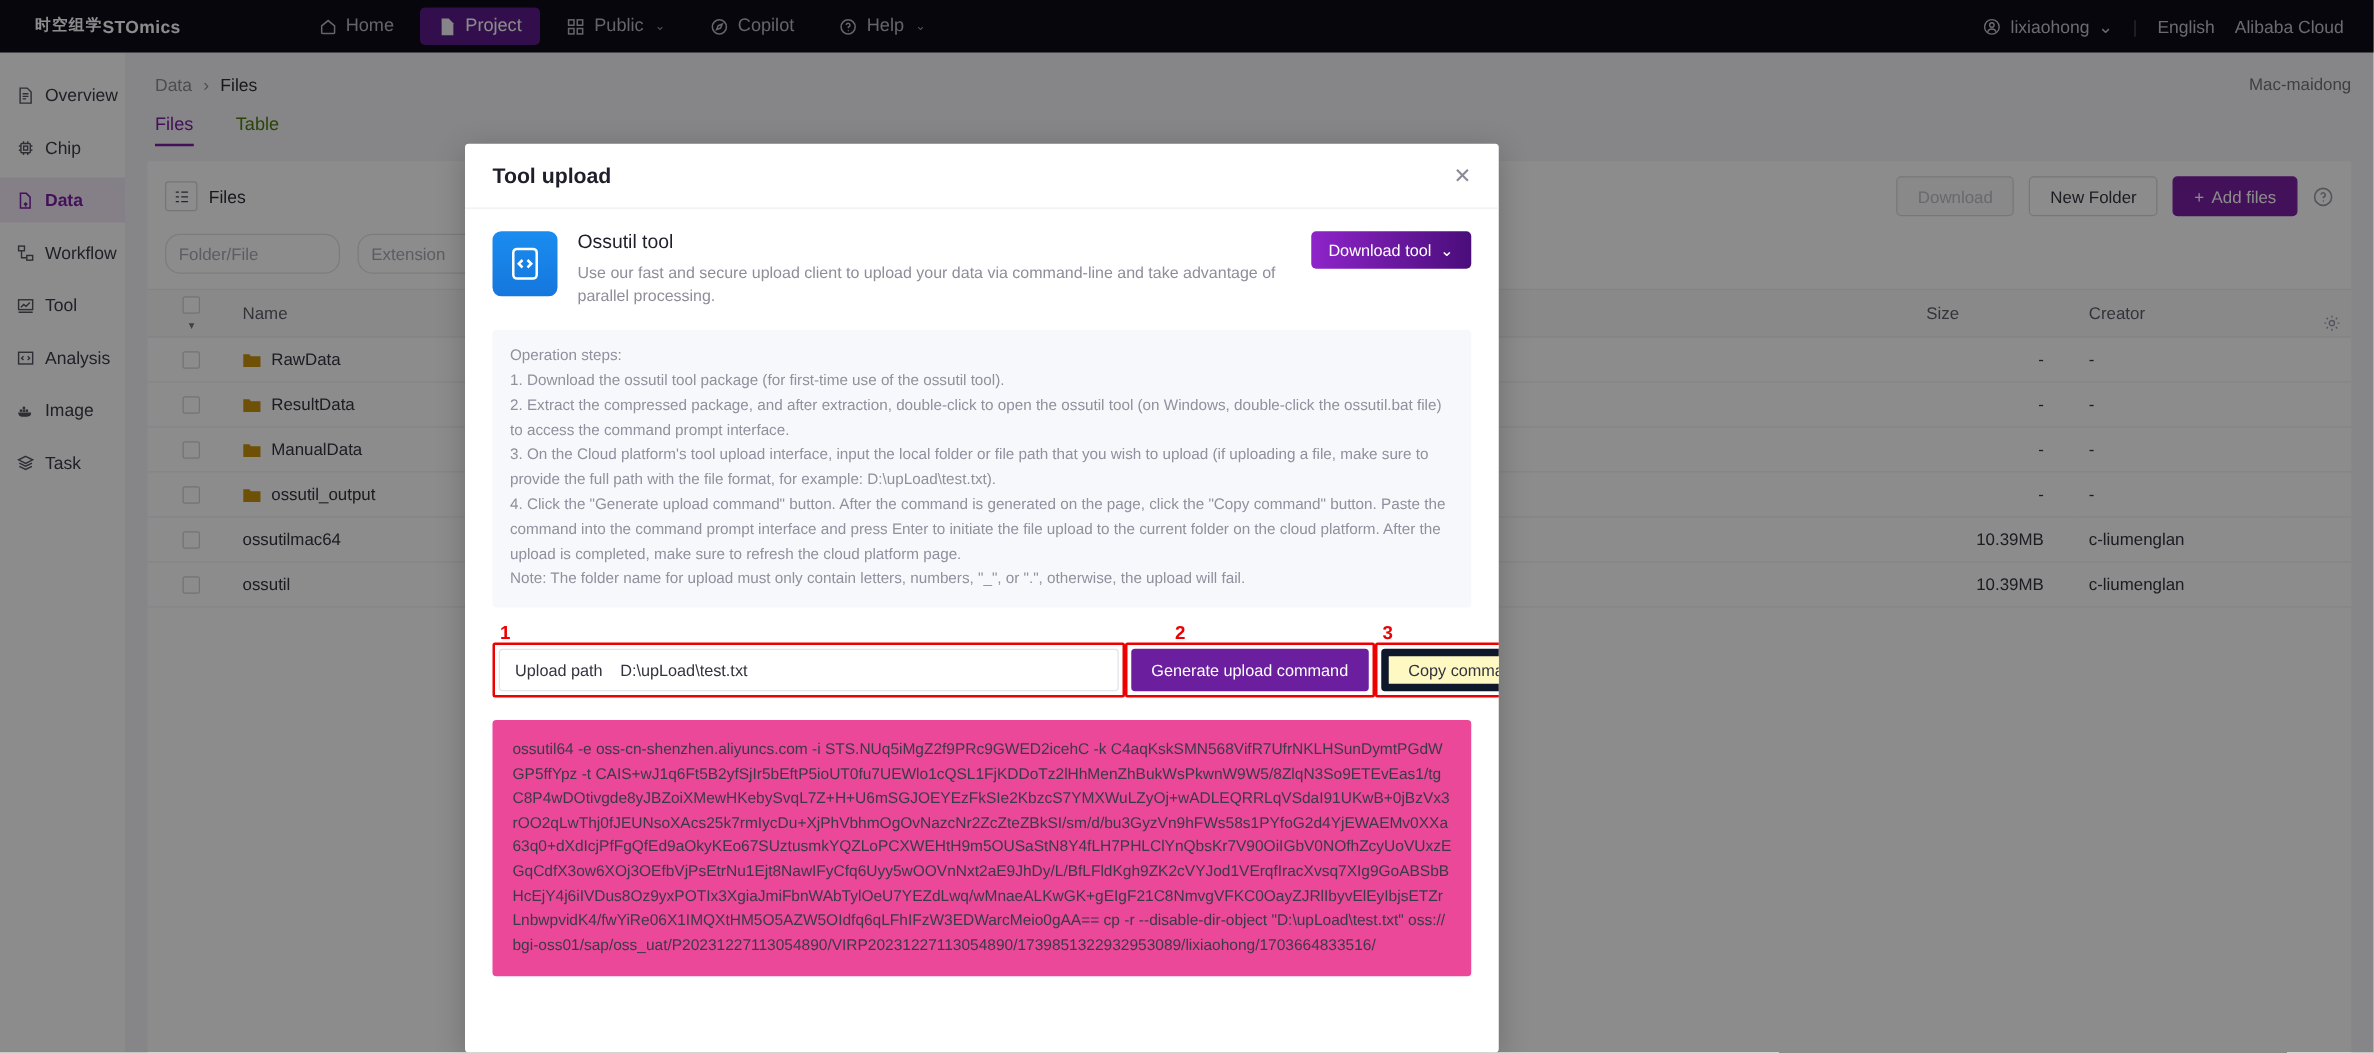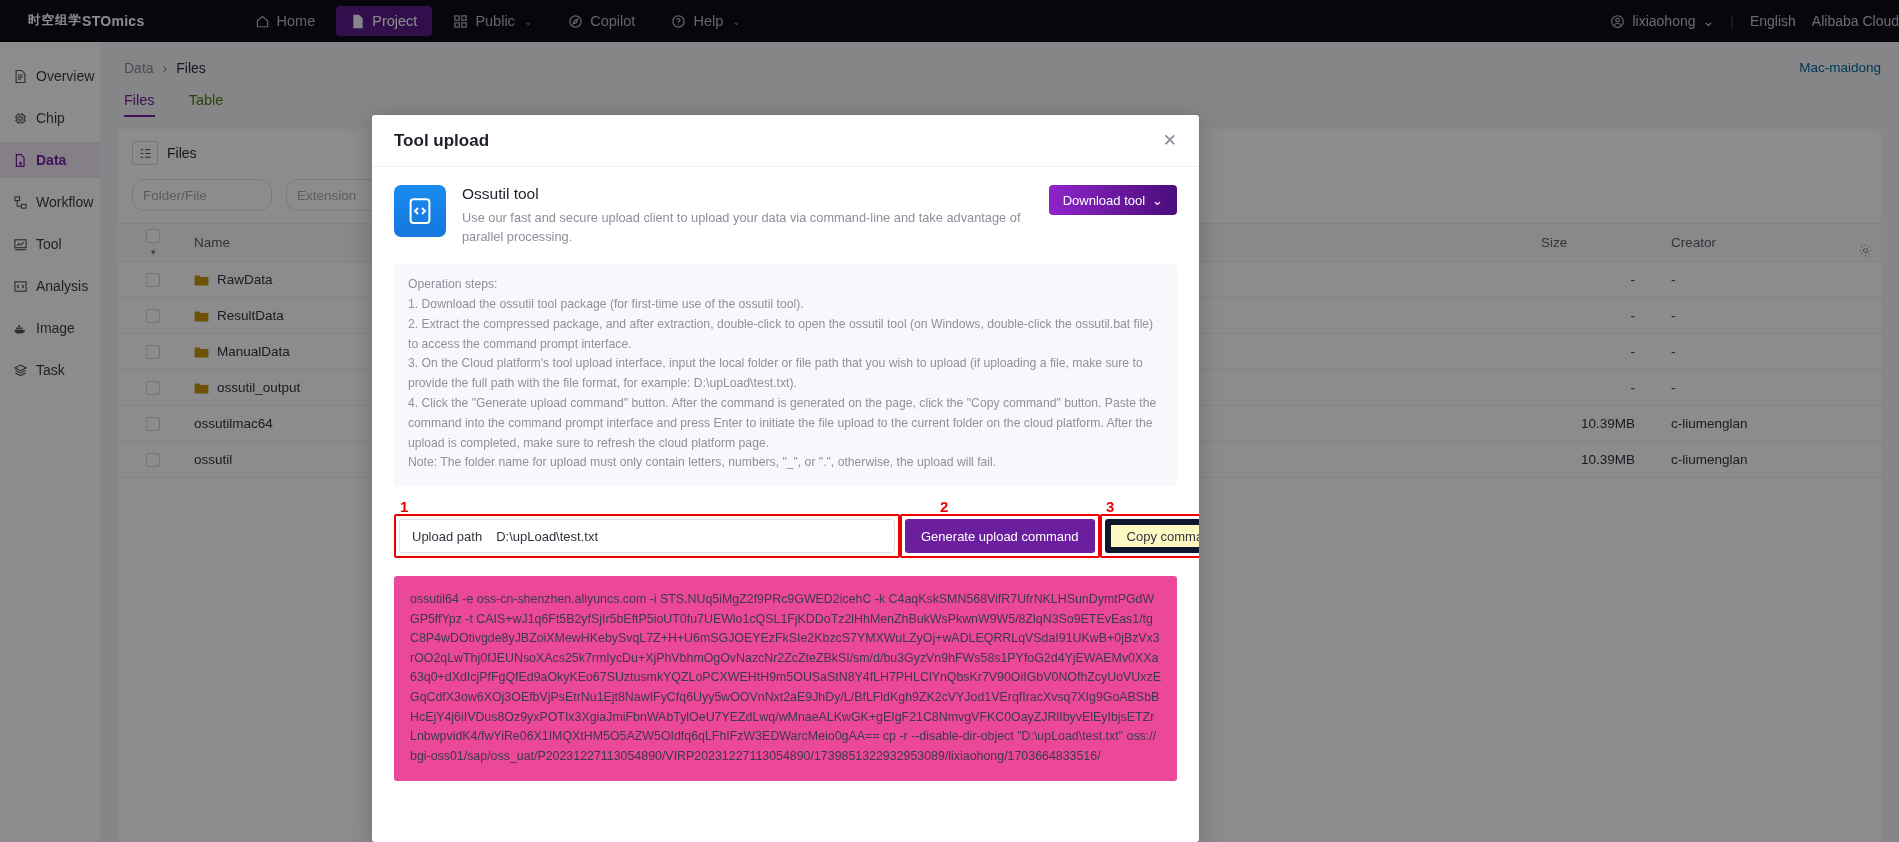--- a/index.html
+++ b/index.html
@@ -23,21 +23,21 @@
   .nav-items { display: flex; align-items: center; margin-left: 95px; height: 42px; gap: 6px; }
   .nav-item {
     display: flex; align-items: center; gap: 7px;
     color: #b9b6c6; font-size: 14.5px; height: 30px; padding: 0 15px;
     border-radius: 4px; cursor: pointer; white-space: nowrap;
   }
   .nav-item.active { background: #5b1d8a; color: #fff; }
   .nav-item .caret { font-size: 10px; opacity: .8; margin-left: 2px; }
   .nav-right {
     margin-left: auto; display: flex; align-items: flex-end; gap: 16px;
-    color: #c3c0cf; font-size: 14px;
+    margin-right: 24px; color: #c3c0cf; font-size: 14px;
   }
   .nav-right .user { display: flex; align-items: center; gap: 7px; cursor: pointer; }
   .nav-sep { color: #4a4658; }
   .nav-link { cursor: pointer; white-space: nowrap; }
   svg.ic { display:block; }
 
   
   .sidebar {
     position: absolute; top: 42px; left: 0; width: 100px; height: 800px;
     background: #ffffff; padding-top: 16px;
@@ -50,21 +50,21 @@
   .side-item.active { background: #f3eaf8; color: #7b1fa2; font-weight: 700; }
 
   
   .main {
     position: absolute; top: 42px; left: 100px;
     width: 1799px; height: 800px; background: #f4f5f7;
   }
   .crumb { display: flex; align-items: center; gap: 9px; padding: 18px 0 0 24px;
            font-size: 14px; color: #8a8a96; }
   .crumb .cur { color: #2b2b36; }
-  .mac-label { position: absolute; right: 18px; top: 18px; font-size: 13.5px; color: #0369a1; }
+  .mac-label { position: absolute; right: 18px; top: 18px; font-size: 13.5px; color: #737373; }
   .tabs { display: flex; gap: 34px; padding: 16px 0 0 24px; }
   .tab { font-size: 14.5px; color: #4d7c0f; padding-bottom: 7px; cursor: pointer; }
   .tab.active { color: #7b1fa2; border-bottom: 2.5px solid #7b1fa2; font-weight: 500; }
 
   .panel { margin: 12px 18px 0 18px; background: #fff; height: 740px; border-radius: 2px; }
   .panel-head { display: flex; align-items: center; padding: 12px 14px 0 14px; }
   .files-chip { display: flex; align-items: center; gap: 9px; }
   .chip-box { width: 26px; height: 24px; border: 1px solid #d6d6de; border-radius: 3px;
               display:flex; align-items:center; justify-content:center; }
   .files-chip span { font-size: 14px; color: #2b2b36; }
@@ -346,20 +346,35 @@
 
     <div class="panel">
       <div class="panel-head">
         <div class="files-chip">
           <span class="chip-box">
             <svg class="ic" width="13" height="13" viewBox="0 0 16 16" fill="none" stroke="#44444f" stroke-width="1.3">
               <path d="M2 3.4h3.2M2 8h3.2M2 12.6h3.2M7.4 3.4H14M7.4 8H14M7.4 12.6H14"></path>
             </svg>
           </span>
           <span>Files</span>
+        </div>
+        <div class="head-right">
+          <div class="btn disabled">Download</div>
+          <div class="btn">New Folder</div>
+          <div class="btn primary">
+            <span>+</span>
+            <span>Add files</span>
+          </div>
+          <span>
+            <svg class="ic" width="17" height="17" viewBox="0 0 16 16" fill="none" stroke="#9a9aa6" stroke-width="1.2">
+              <circle cx="8" cy="8" r="6.4"></circle>
+                <path d="M6.4 6.3a1.6 1.6 0 1 1 1.9 1.8v1"></path>
+                <circle cx="8.2" cy="11.1" r=".6" fill="#9a9aa6" stroke="none"></circle>
+            </svg>
+          </span>
         </div>
       </div>
 
       <div class="filters">
         <div class="fin">Folder/File</div>
         <div class="fin">Extension</div>
       </div>
 
       <table class="ftable">
         <thead>

